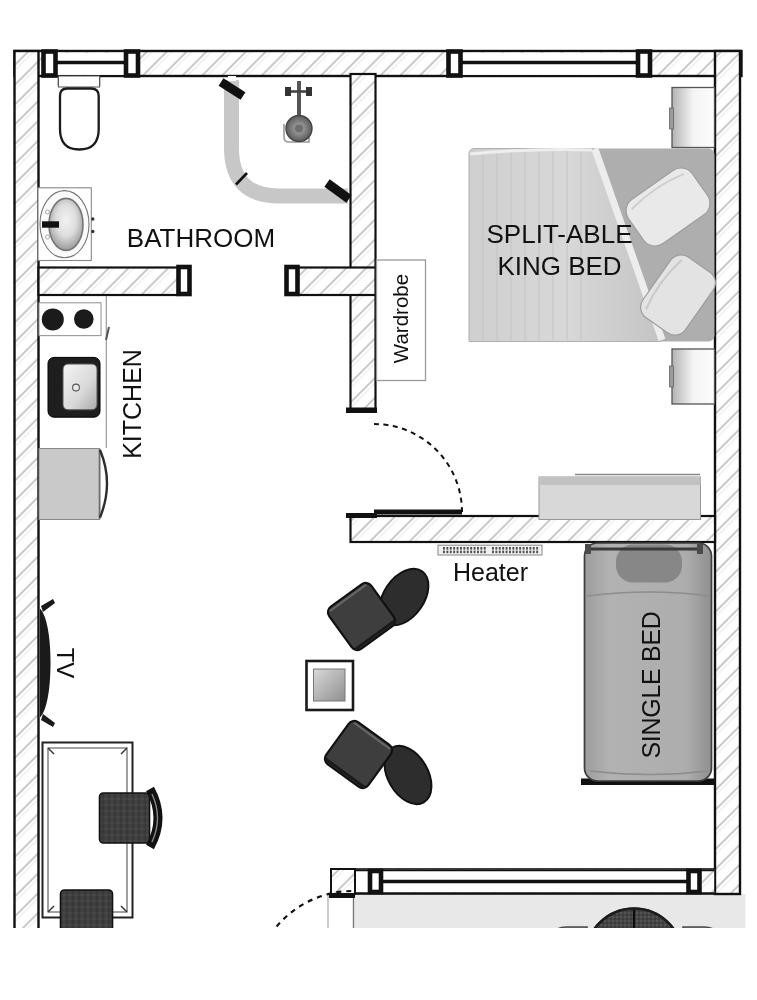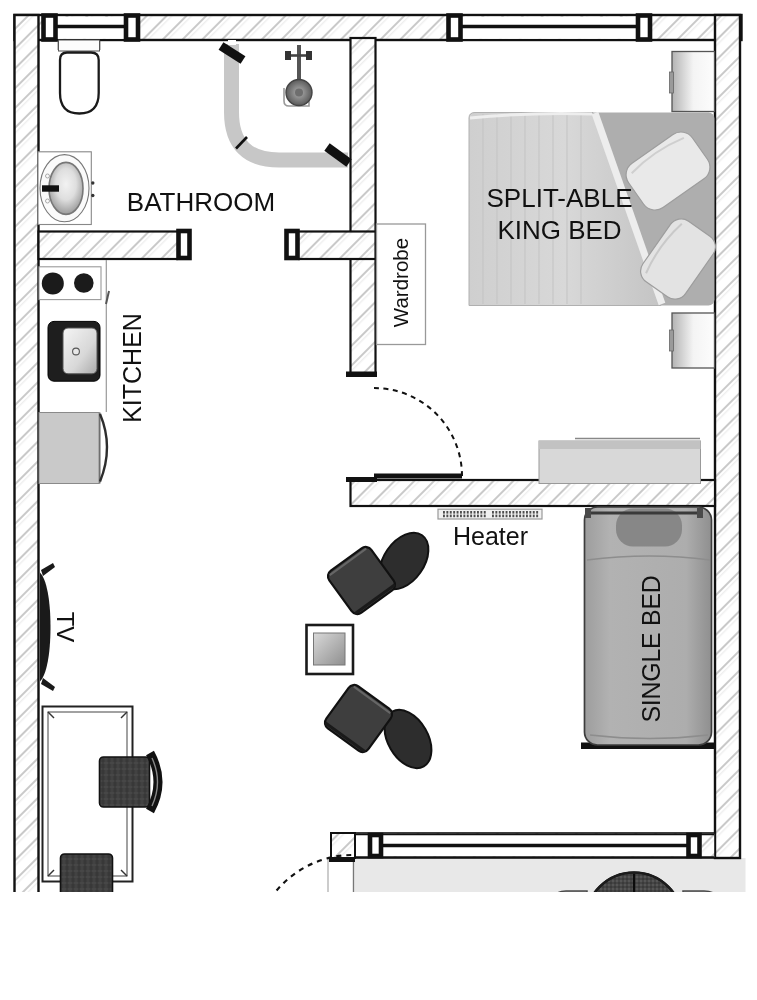--- a/index.html
+++ b/index.html
@@ -1,17 +1,17 @@
 <!DOCTYPE html>
 <html><head>
 <meta charset="utf-8">
 <style>
   html,body{margin:0;padding:0;background:#fff;}
   .page{position:relative;width:757px;height:892px;background:#fff;overflow:hidden;
-        font-family:"Liberation Sans",sans-serif;}
+        font-family:"Liberation Sans",sans-serif;margin-top:36px;}
   svg{position:absolute;left:0;top:0;}
   text{font-family:"Liberation Sans",sans-serif;fill:#111;}
 </style>
 </head>
 <body>
 <div class="page">
 <svg width="757" height="1000" viewBox="0 0 757 1000">
 <defs>
   <pattern id="hatch" patternUnits="userSpaceOnUse" width="14" height="14" patternTransform="rotate(-45)">
     <rect width="14" height="14" fill="#fff"></rect>

